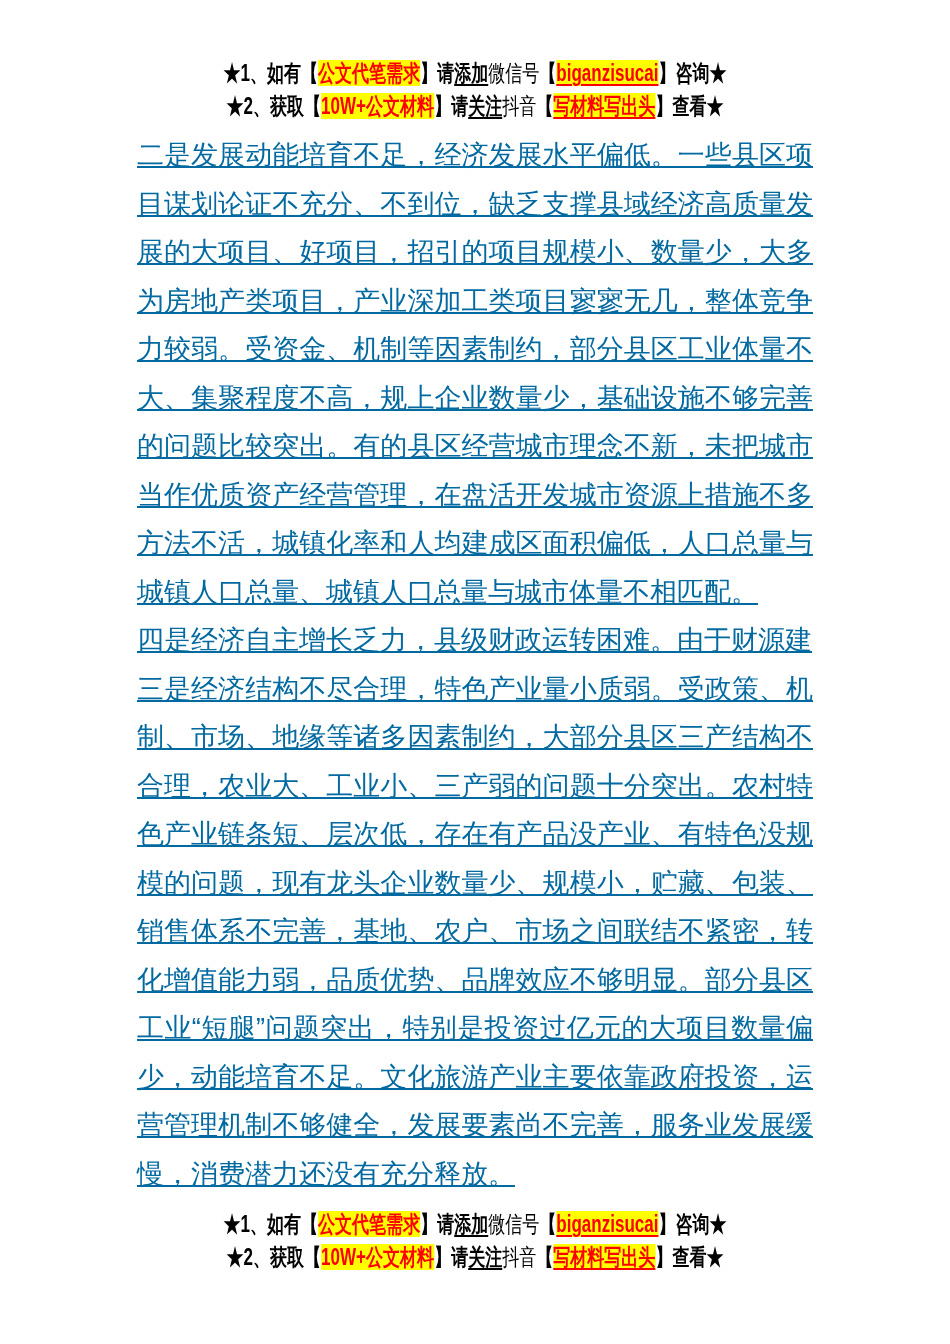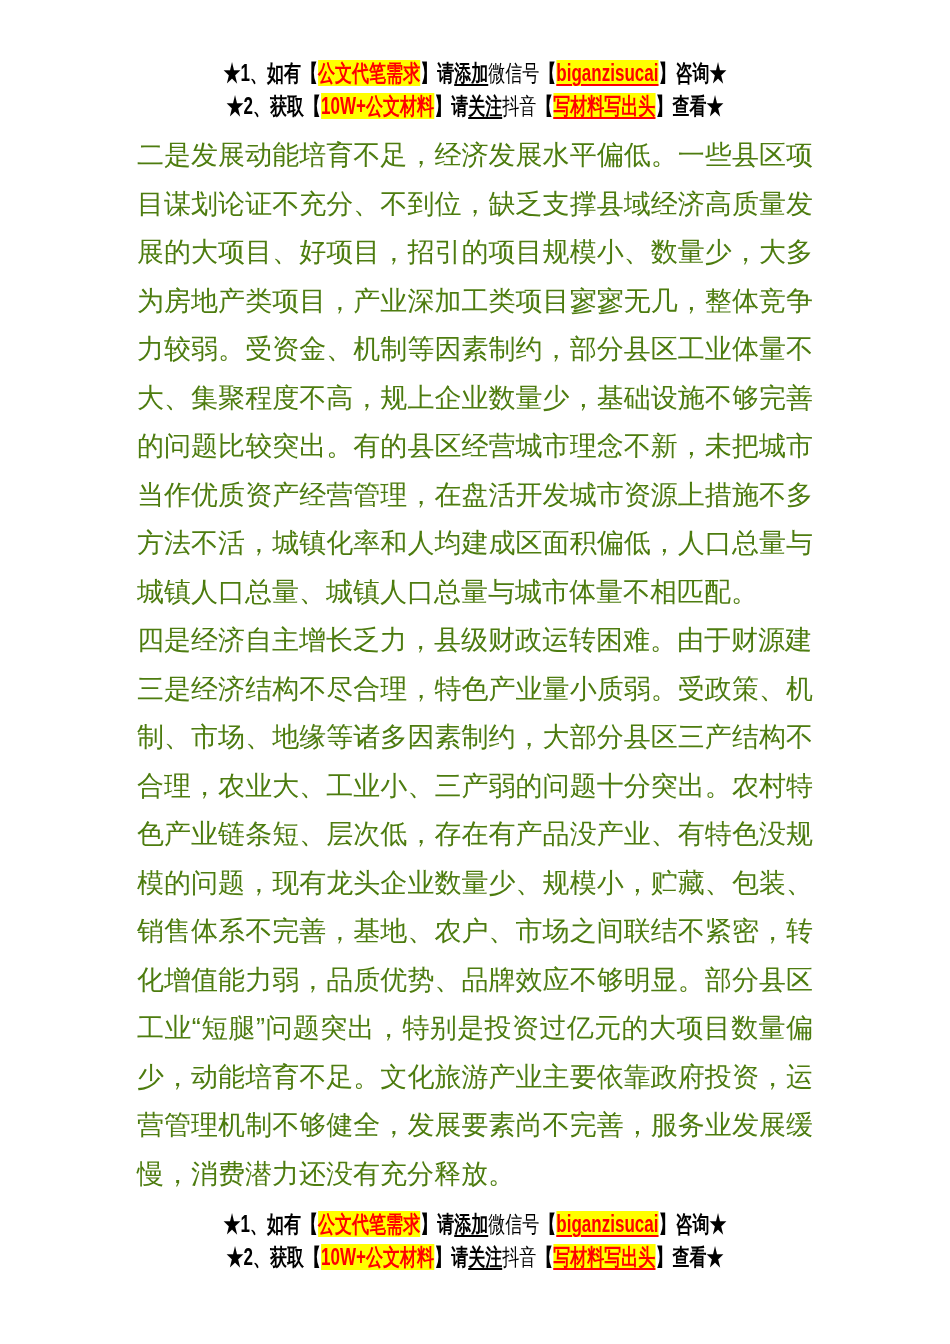--- a/index.html
+++ b/index.html
@@ -48,21 +48,22 @@
     text-decoration-thickness: 2px;
     text-underline-offset: 3px;
   }
   
   .doc {
     width: 676px;
     margin: 8px auto 0 auto;
     font-size: 27px;
     line-height: 48.5px;
     text-align: justify;
-    color: #4d7c0f;
+    color: #0369a1;
+    text-decoration: underline;
   }
   .doc p { margin: 0; padding: 0; }
 </style>
 </head>
 <body>
 
 <div class="canvas">
 
   <div class="promo promo-top">
     <div class="promo-line"><span class="pb">★1、如有【</span><span class="ph">公文代笔需求</span><span class="pb">】请</span><span class="pbu">添加</span><span class="pr">微信号</span><span class="pb">【</span><span class="phu">biganzisucai</span><span class="pb">】咨询★</span></div>

